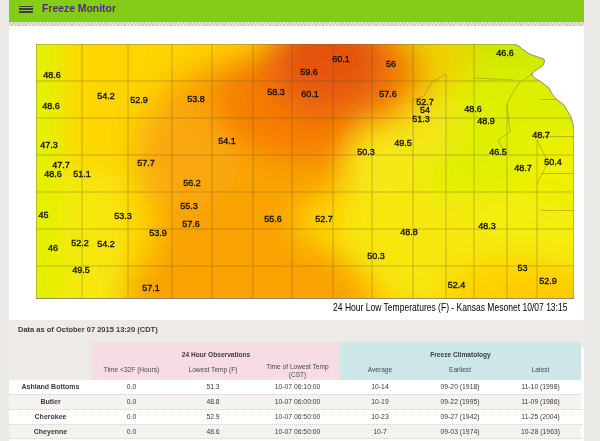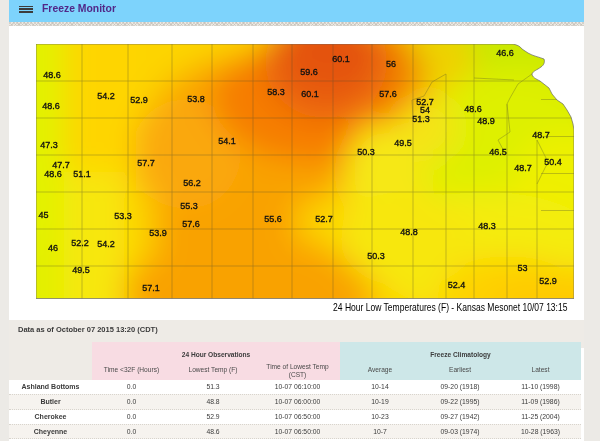--- a/index.html
+++ b/index.html
@@ -1,18 +1,18 @@
 <!DOCTYPE html>
 <html><head>
 <meta charset="utf-8">
 <style>
   html,body{margin:0;padding:0;}
   body{width:600px;height:441px;background:#eceae6;font-family:"Liberation Sans",sans-serif;position:relative;overflow:hidden;}
   .page{position:absolute;left:9px;top:0;width:575px;height:441px;background:#ffffff;}
-  .hdr{position:absolute;left:0;top:0;width:575px;height:25.5px;background:#7dd3fc;}
+  .hdr{position:absolute;left:0;top:0;width:575px;height:25.5px;background:#84cc16;}
   .hatch{position:absolute;left:0;bottom:0;width:575px;height:4px;
     background-image:repeating-linear-gradient(45deg,rgba(185,180,172,.45) 0 1px,transparent 1px 2.5px),
                      repeating-linear-gradient(-45deg,rgba(185,180,172,.45) 0 1px,transparent 1px 2.5px);
     background-color:#ebe8e2;}
   .burger{position:absolute;left:10px;top:5.8px;width:13.6px;}
   .burger div{height:1.6px;background:#3c3c3c;margin-bottom:1.1px;}
   .title{position:absolute;left:33px;top:1px;font-size:11px;font-weight:bold;color:#512888;line-height:14px;transform:scaleX(0.945);transform-origin:0 0;}
   .caption{position:absolute;top:301px;right:16.5px;font-size:11px;color:#000;line-height:13px;transform:scaleX(0.775);transform-origin:100% 0;}
   .databar{position:absolute;left:0;top:320px;width:575px;height:28px;background:#eeebe6;}
   .databar span{position:absolute;left:9px;top:0;font-size:7.5px;font-weight:bold;color:#3a3a3a;line-height:20px;}

